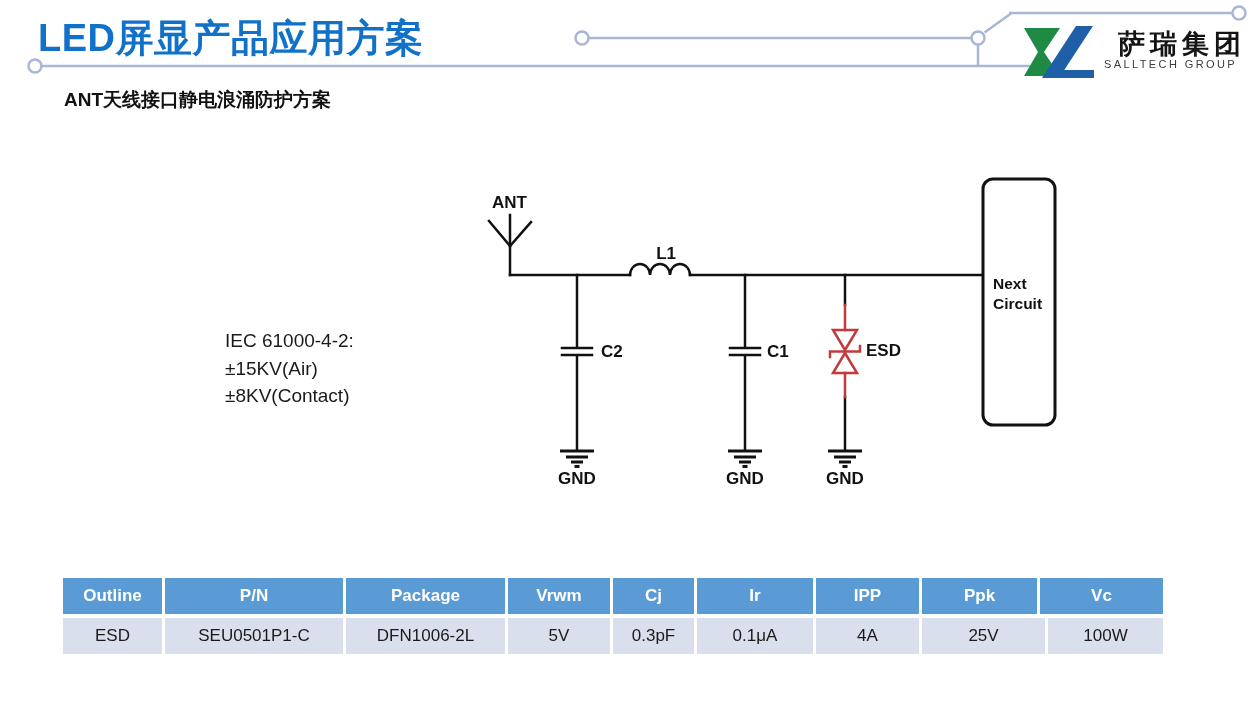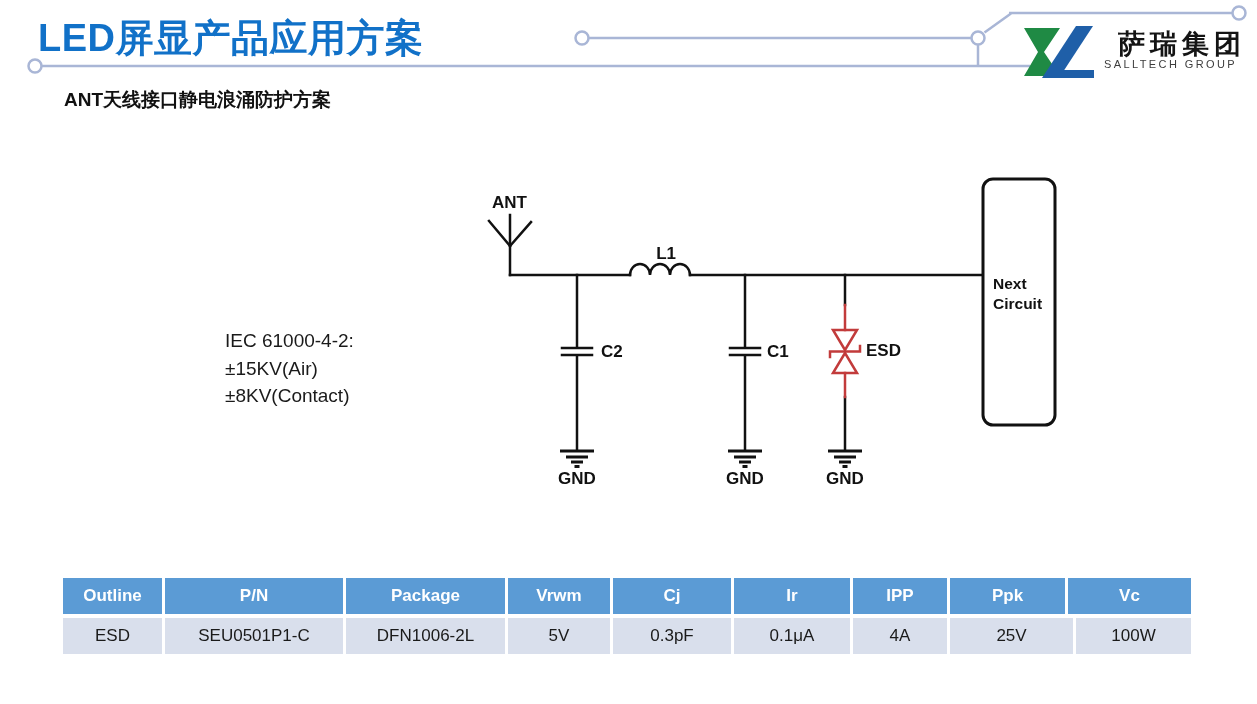--- a/index.html
+++ b/index.html
@@ -73,21 +73,21 @@
     font-size:17px;
     white-space:nowrap;
   }
   .t-row.head .t-cell {
     background:#5B9BD5; color:#ffffff; font-weight:bold;
   }
   .t-row.data .t-cell {
     background:#D9DFEC; color:#1a1a1a;
   }
   .w0{width:99px;} .w1{width:178px;} .w2{width:159px;} .w3{width:102px;}
-  .w4{width:118px;} .w5{width:116px;} .w6{width:94px;} .w7{width:123px;}
+  .w4{width:81px;} .w5{width:116px;} .w6{width:103px;} .w7{width:123px;}
   .w8{width:115px;}
 </style>
 </head>
 <body>
 
 <svg class="abs trace-svg" width="1257" height="85" viewBox="0 0 1257 85">
   <g stroke="#A9B6D6" stroke-width="2.5" fill="none">
     <path d="M42,66 H1030"></path>
     <path d="M978,66 V45"></path>
     <path d="M589,38 H971"></path>

